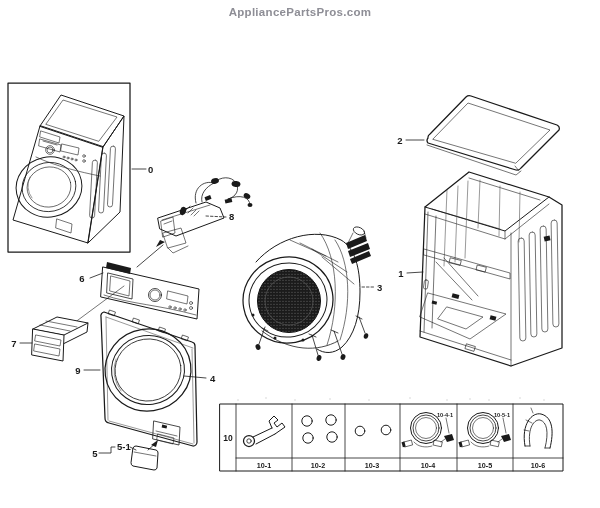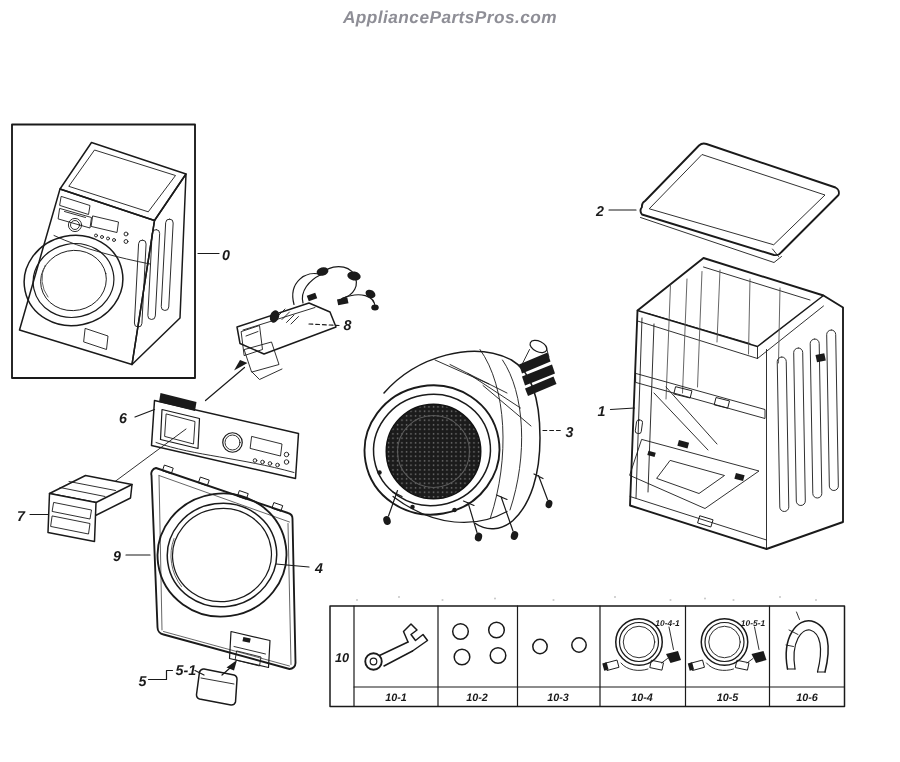--- a/index.html
+++ b/index.html
@@ -1,17 +1,17 @@
 <!DOCTYPE html>
 <html><head>
 <meta charset="utf-8">
 <style>
   html,body{margin:0;padding:0;background:#fff;}
   .page{position:relative;width:600px;height:508px;background:#ffffff;overflow:hidden;
-        font-family:"Liberation Sans",sans-serif;font-style:italic;}
+        font-family:"Liberation Sans",sans-serif;}
   .site-header{position:absolute;top:6px;left:0;right:0;text-align:center;
         font-size:11.5px;font-weight:600;letter-spacing:.3px;color:#8e8e96;}
   svg{position:absolute;top:0;left:0;}
   svg text{font-family:"Liberation Sans",sans-serif;fill:#1a1a1a;}
   .lbl{font-size:9.5px;font-weight:bold;}
   .lbl-sm{font-size:5.6px;font-weight:bold;}
   .tbl{font-size:7.2px;font-weight:bold;}
   .tbl-big{font-size:8.5px;font-weight:bold;}
   .ln{fill:none;stroke:#1a1a1a;stroke-width:1;stroke-linejoin:round;stroke-linecap:round;}
   .thin{stroke-width:.6;}

